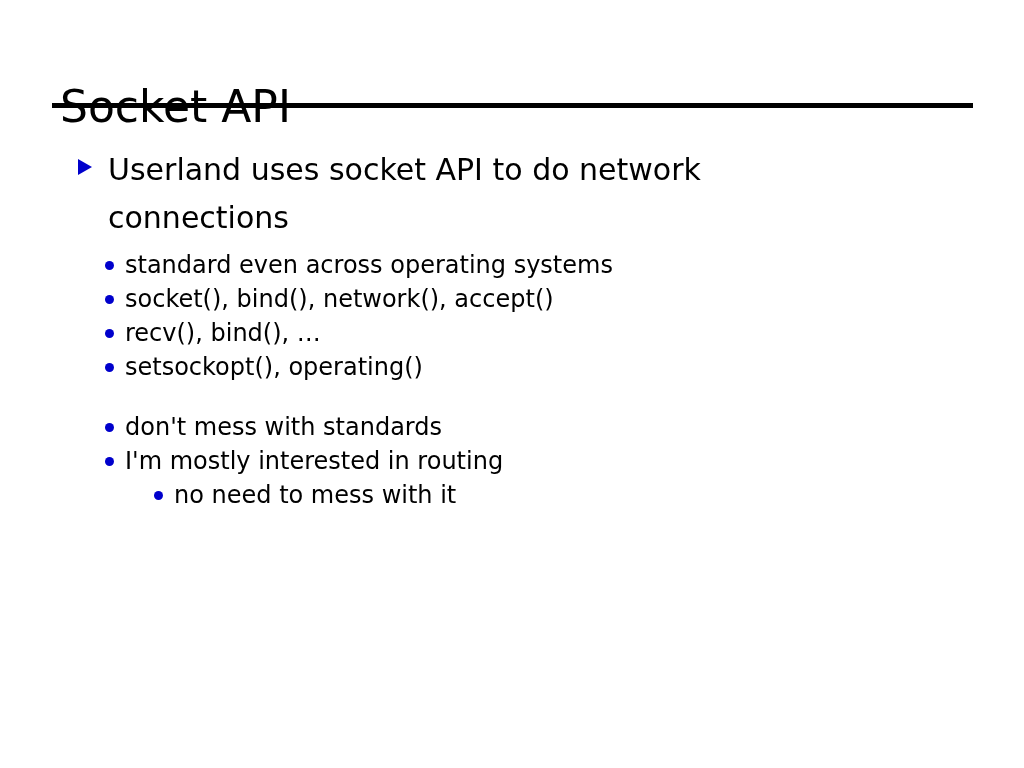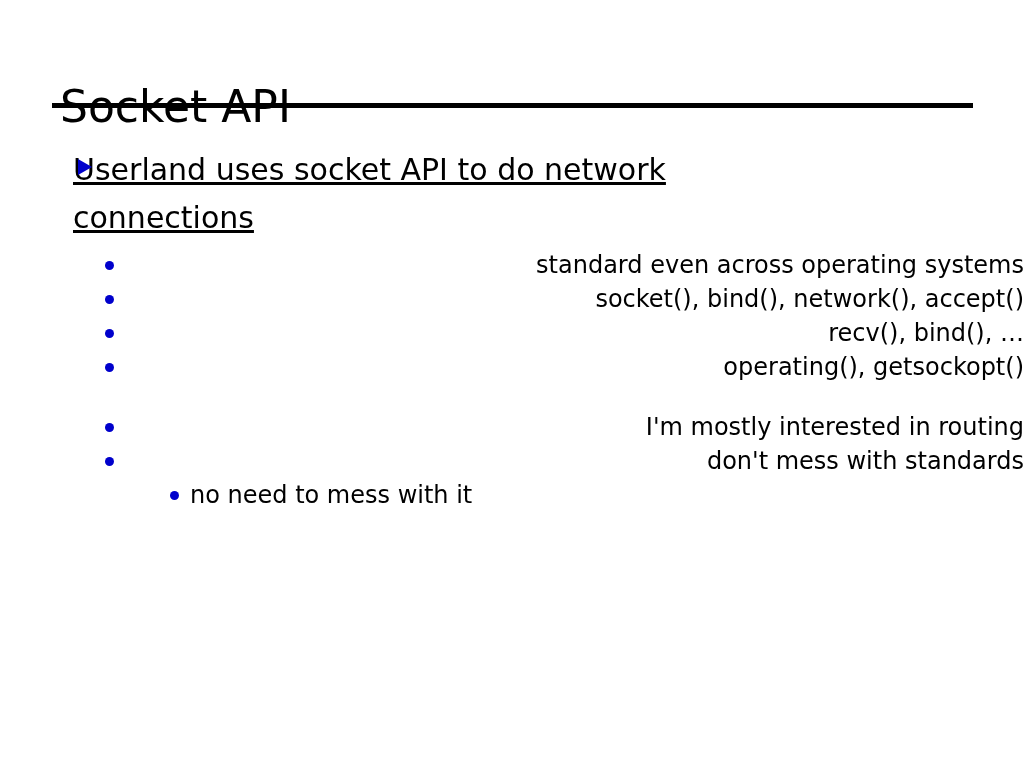--- a/index.html
+++ b/index.html
@@ -46,26 +46,25 @@
   .body-area {
     position: absolute;
     left: 0;
     top: 146px;
     width: 1024px;
   }
 
   
   .lvl1 {
     position: relative;
-    padding-left: 73px;
+    padding-left: 108px;
     font-size: 30px;
     line-height: 48px;
     color: #000000;
     min-height: 48px;
-    text-decoration: underline;
   }
   .lvl1 .marker {
     position: absolute;
     left: 78px;
     top: 13px;
     width: 0;
     height: 0;
     border-left: 14px solid #0000cc;
     border-top: 8px solid transparent;
     border-bottom: 8px solid transparent;
@@ -76,41 +75,39 @@
   }
 
   
   .lvl2 {
     position: relative;
     padding-left: 125px;
     font-size: 24px;
     line-height: 34px;
     color: #000000;
     min-height: 34px;
-    text-align: right;
   }
   .lvl2 .marker {
     position: absolute;
     left: 105px;
     top: 13px;
     width: 9px;
     height: 9px;
     border-radius: 50%;
     background: #0000cc;
   }
 
   
   .lvl3 {
     position: relative;
     padding-left: 174px;
     font-size: 24px;
     line-height: 34px;
     color: #000000;
     min-height: 34px;
-    margin-left: 16px;
   }
   .lvl3 .marker {
     position: absolute;
     left: 154px;
     top: 13px;
     width: 9px;
     height: 9px;
     border-radius: 50%;
     background: #0000cc;
   }
@@ -146,34 +143,34 @@
       <span class="txt">socket(), bind(), network(), accept()</span>
     </div>
 
     <div class="lvl2">
       <span class="marker"></span>
       <span class="txt">recv(), bind(), …</span>
     </div>
 
     <div class="lvl2">
       <span class="marker"></span>
-      <span class="txt">operating(), getsockopt()</span>
+      <span class="txt">setsockopt(), operating()</span>
     </div>
 
     <div class="gap-after-group"></div>
 
 
     <div class="lvl2">
       <span class="marker"></span>
-      <span class="txt">I'm mostly interested in routing</span>
+      <span class="txt">don't mess with standards</span>
     </div>
 
     <div class="lvl2">
       <span class="marker"></span>
-      <span class="txt">don't mess with standards</span>
+      <span class="txt">I'm mostly interested in routing</span>
     </div>
 
     <div class="lvl3">
       <span class="marker"></span>
       <span class="txt">no need to mess with it</span>
     </div>
 
   </div>
 </div>
 

